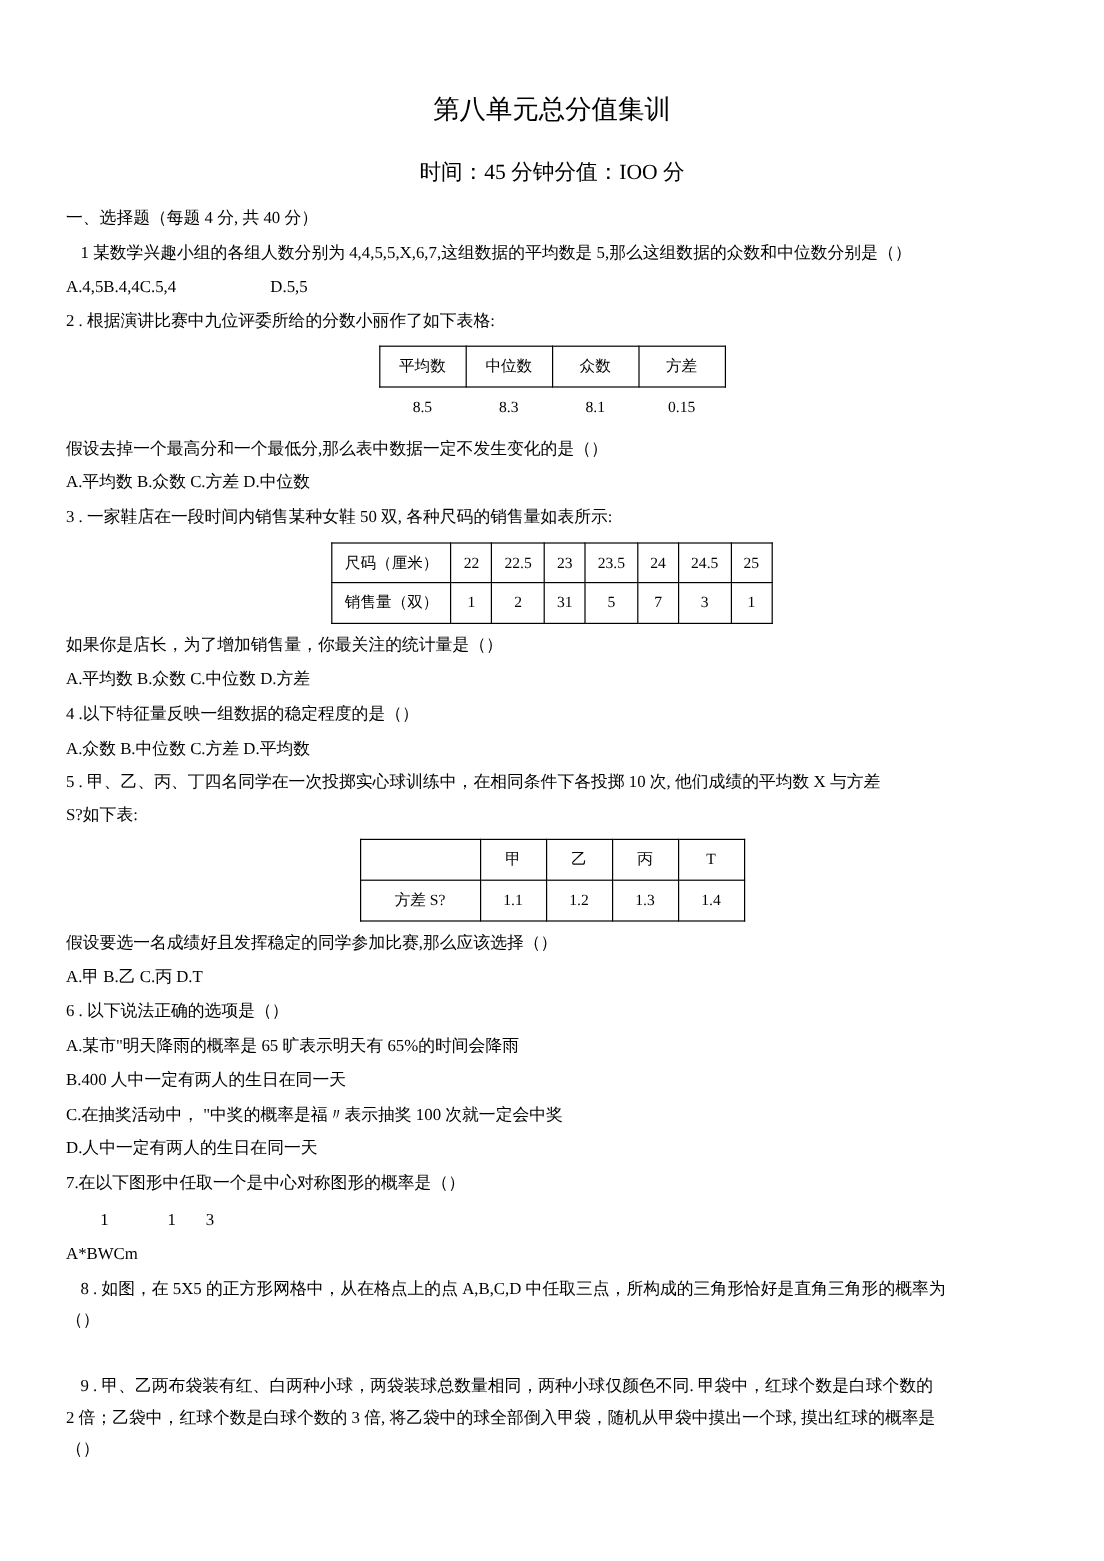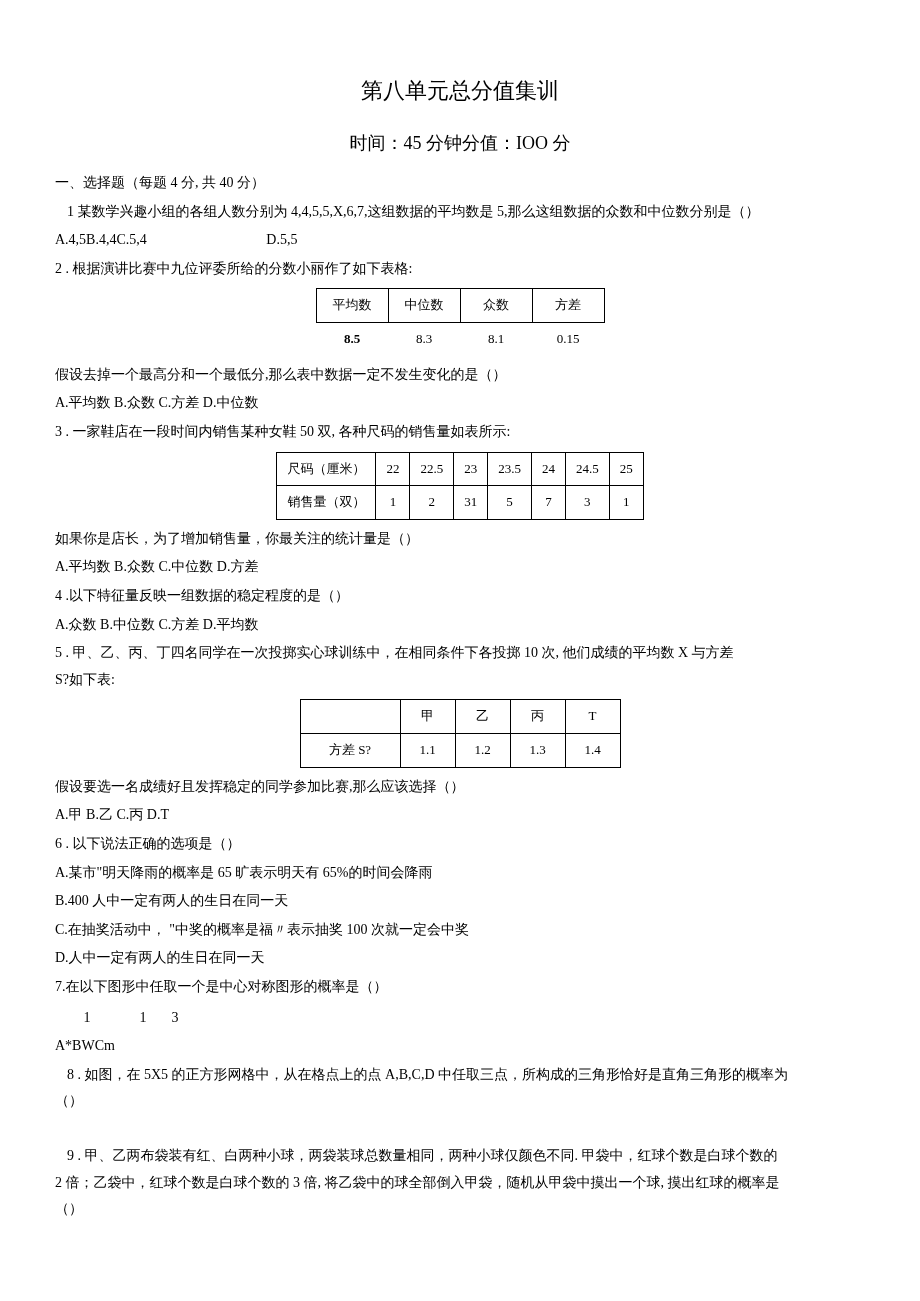--- a/index.html
+++ b/index.html
@@ -20,21 +20,21 @@
     }
     .subtitle {
       text-align: center;
       font-size: 18px;
       margin-bottom: 10px;
     }
     .section-head { margin-top: 4px; }
     .q { margin-top: 2px; }
     .q-indent { padding-left: 12px; }
     .opts { margin-top: 2px; }
-    .opt-wide { display: inline-block; margin-right: 116px; }
+    .opt-wide { display: inline-block; margin-right: 75px; }
     table {
       border-collapse: collapse;
       margin: 6px auto 6px auto;
       font-size: 13px;
     }
     td, th {
       border: 1px solid #000;
       padding: 4px 10px;
       text-align: center;
       font-weight: normal;
@@ -60,21 +60,21 @@
 <div class="q">2  . 根据演讲比赛中九位评委所给的分数小丽作了如下表格:</div>
 <table>
   <tbody>
       <tr>
     <td style="width:72px;">平均数</td>
     <td style="width:72px;">中位数</td>
     <td style="width:72px;">众数</td>
     <td style="width:72px;">方差</td>
   </tr>
   <tr>
-    <td style="border-top:1px solid #000; border-left:none; border-right:none; border-bottom:none;font-weight:bold;">8.5</td>
+    <td style="border-top:1px solid #000; border-left:none; border-right:none; border-bottom:none;">8.5</td>
     <td style="border-top:1px solid #000; border-left:none; border-right:none; border-bottom:none;">8.3</td>
     <td style="border-top:1px solid #000; border-left:none; border-right:none; border-bottom:none;">8.1</td>
     <td style="border-top:1px solid #000; border-left:none; border-right:none; border-bottom:none;">0.15</td>
   </tr>
 </tbody>
   </table>
 <div class="q">假设去掉一个最高分和一个最低分,那么表中数据一定不发生变化的是（）</div>
 <div class="opts">A.平均数 B.众数 C.方差 D.中位数</div>
 
 <div class="q">3  . 一家鞋店在一段时间内销售某种女鞋 50 双, 各种尺码的销售量如表所示:</div>

